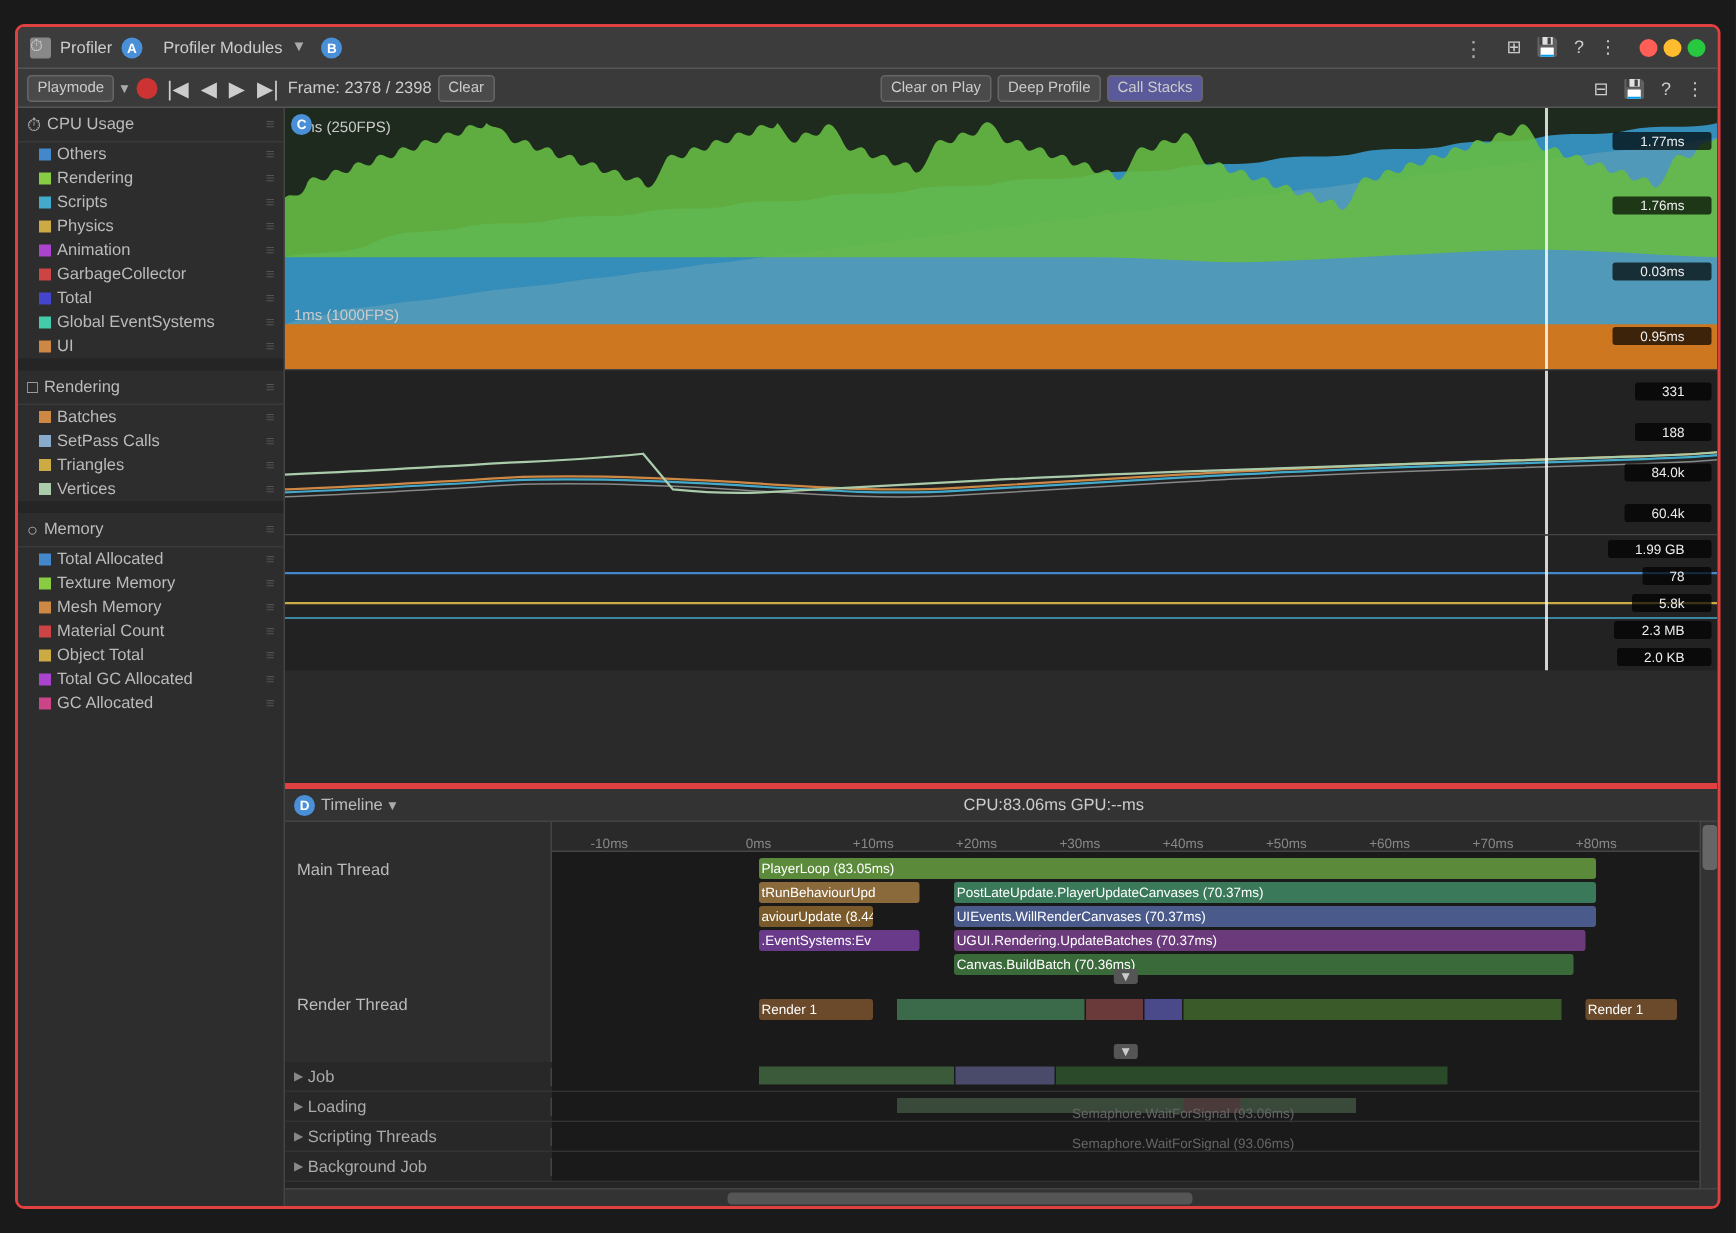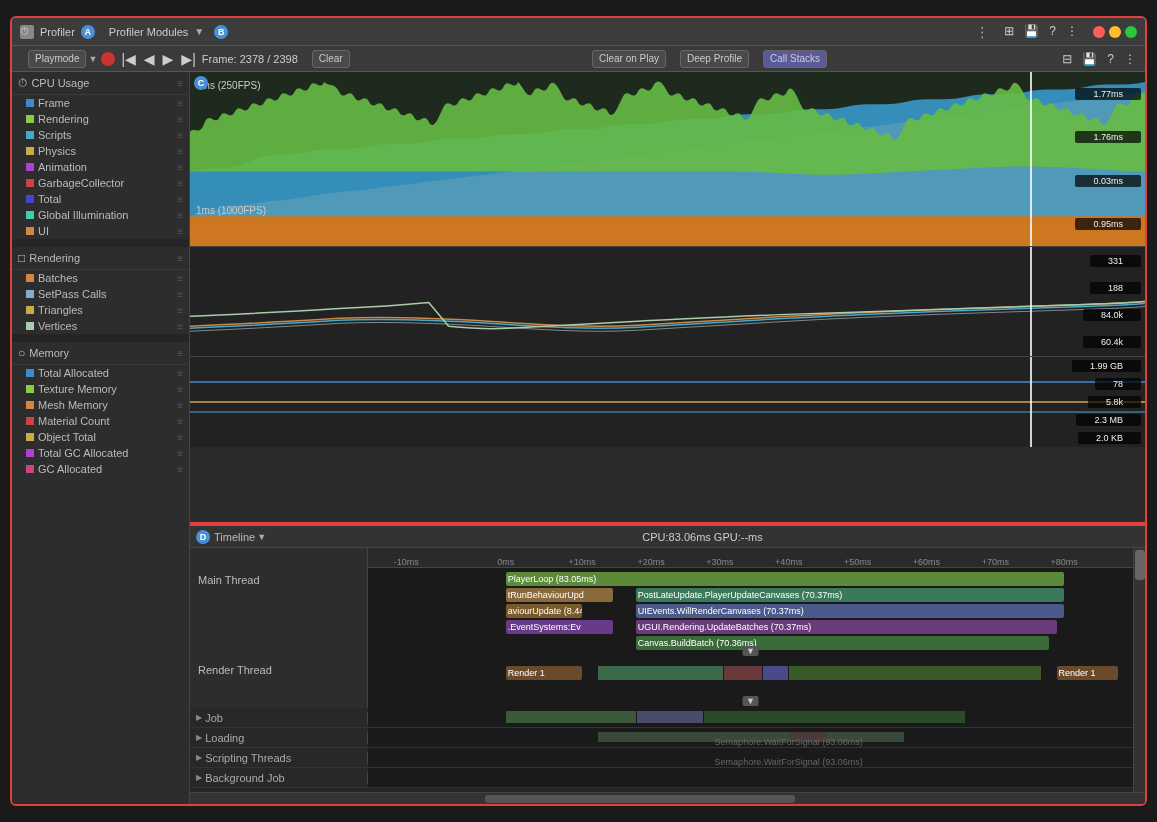--- a/index.html
+++ b/index.html
@@ -102,21 +102,20 @@
       background: #4a4a4a;
       border: 1px solid #666;
       color: #ccc;
       font-size: 10px;
       padding: 2px 6px;
       border-radius: 3px;
       cursor: pointer;
       height: 18px;
       display: flex;
       align-items: center;
-      margin-left: 10px;
     }
     .toolbar-dropdown {
       display: flex;
       align-items: center;
       gap: 2px;
     }
     .record-btn {
       width: 14px; height: 14px;
       background: #cc3333;
       border-radius: 50%;
@@ -484,21 +483,21 @@
 
     <div class="sidebar">
 
       <div class="sidebar-section-header">
         <span style="font-size:12px;margin-right:4px">⏱</span>
         <span>CPU Usage</span>
         <span class="drag-handle">≡</span>
       </div>
       <div class="sidebar-item">
         <span class="color-dot" style="background:#4488cc"></span>
-        <span class="item-label">Frame</span>
+        <span class="item-label">Others</span>
         <span class="drag-handle">≡</span>
       </div>
       <div class="sidebar-item">
         <span class="color-dot" style="background:#88cc44"></span>
         <span class="item-label">Rendering</span>
         <span class="drag-handle">≡</span>
       </div>
       <div class="sidebar-item">
         <span class="color-dot" style="background:#44aacc"></span>
         <span class="item-label">Scripts</span>
@@ -519,21 +518,21 @@
         <span class="item-label">GarbageCollector</span>
         <span class="drag-handle">≡</span>
       </div>
       <div class="sidebar-item">
         <span class="color-dot" style="background:#4444cc"></span>
         <span class="item-label">Total</span>
         <span class="drag-handle">≡</span>
       </div>
       <div class="sidebar-item">
         <span class="color-dot" style="background:#44ccaa"></span>
-        <span class="item-label">Global Illumination</span>
+        <span class="item-label">Global EventSystems</span>
         <span class="drag-handle">≡</span>
       </div>
       <div class="sidebar-item">
         <span class="color-dot" style="background:#cc8844"></span>
         <span class="item-label">UI</span>
         <span class="drag-handle">≡</span>
       </div>
 
       <div class="sidebar-divider"></div>
 

